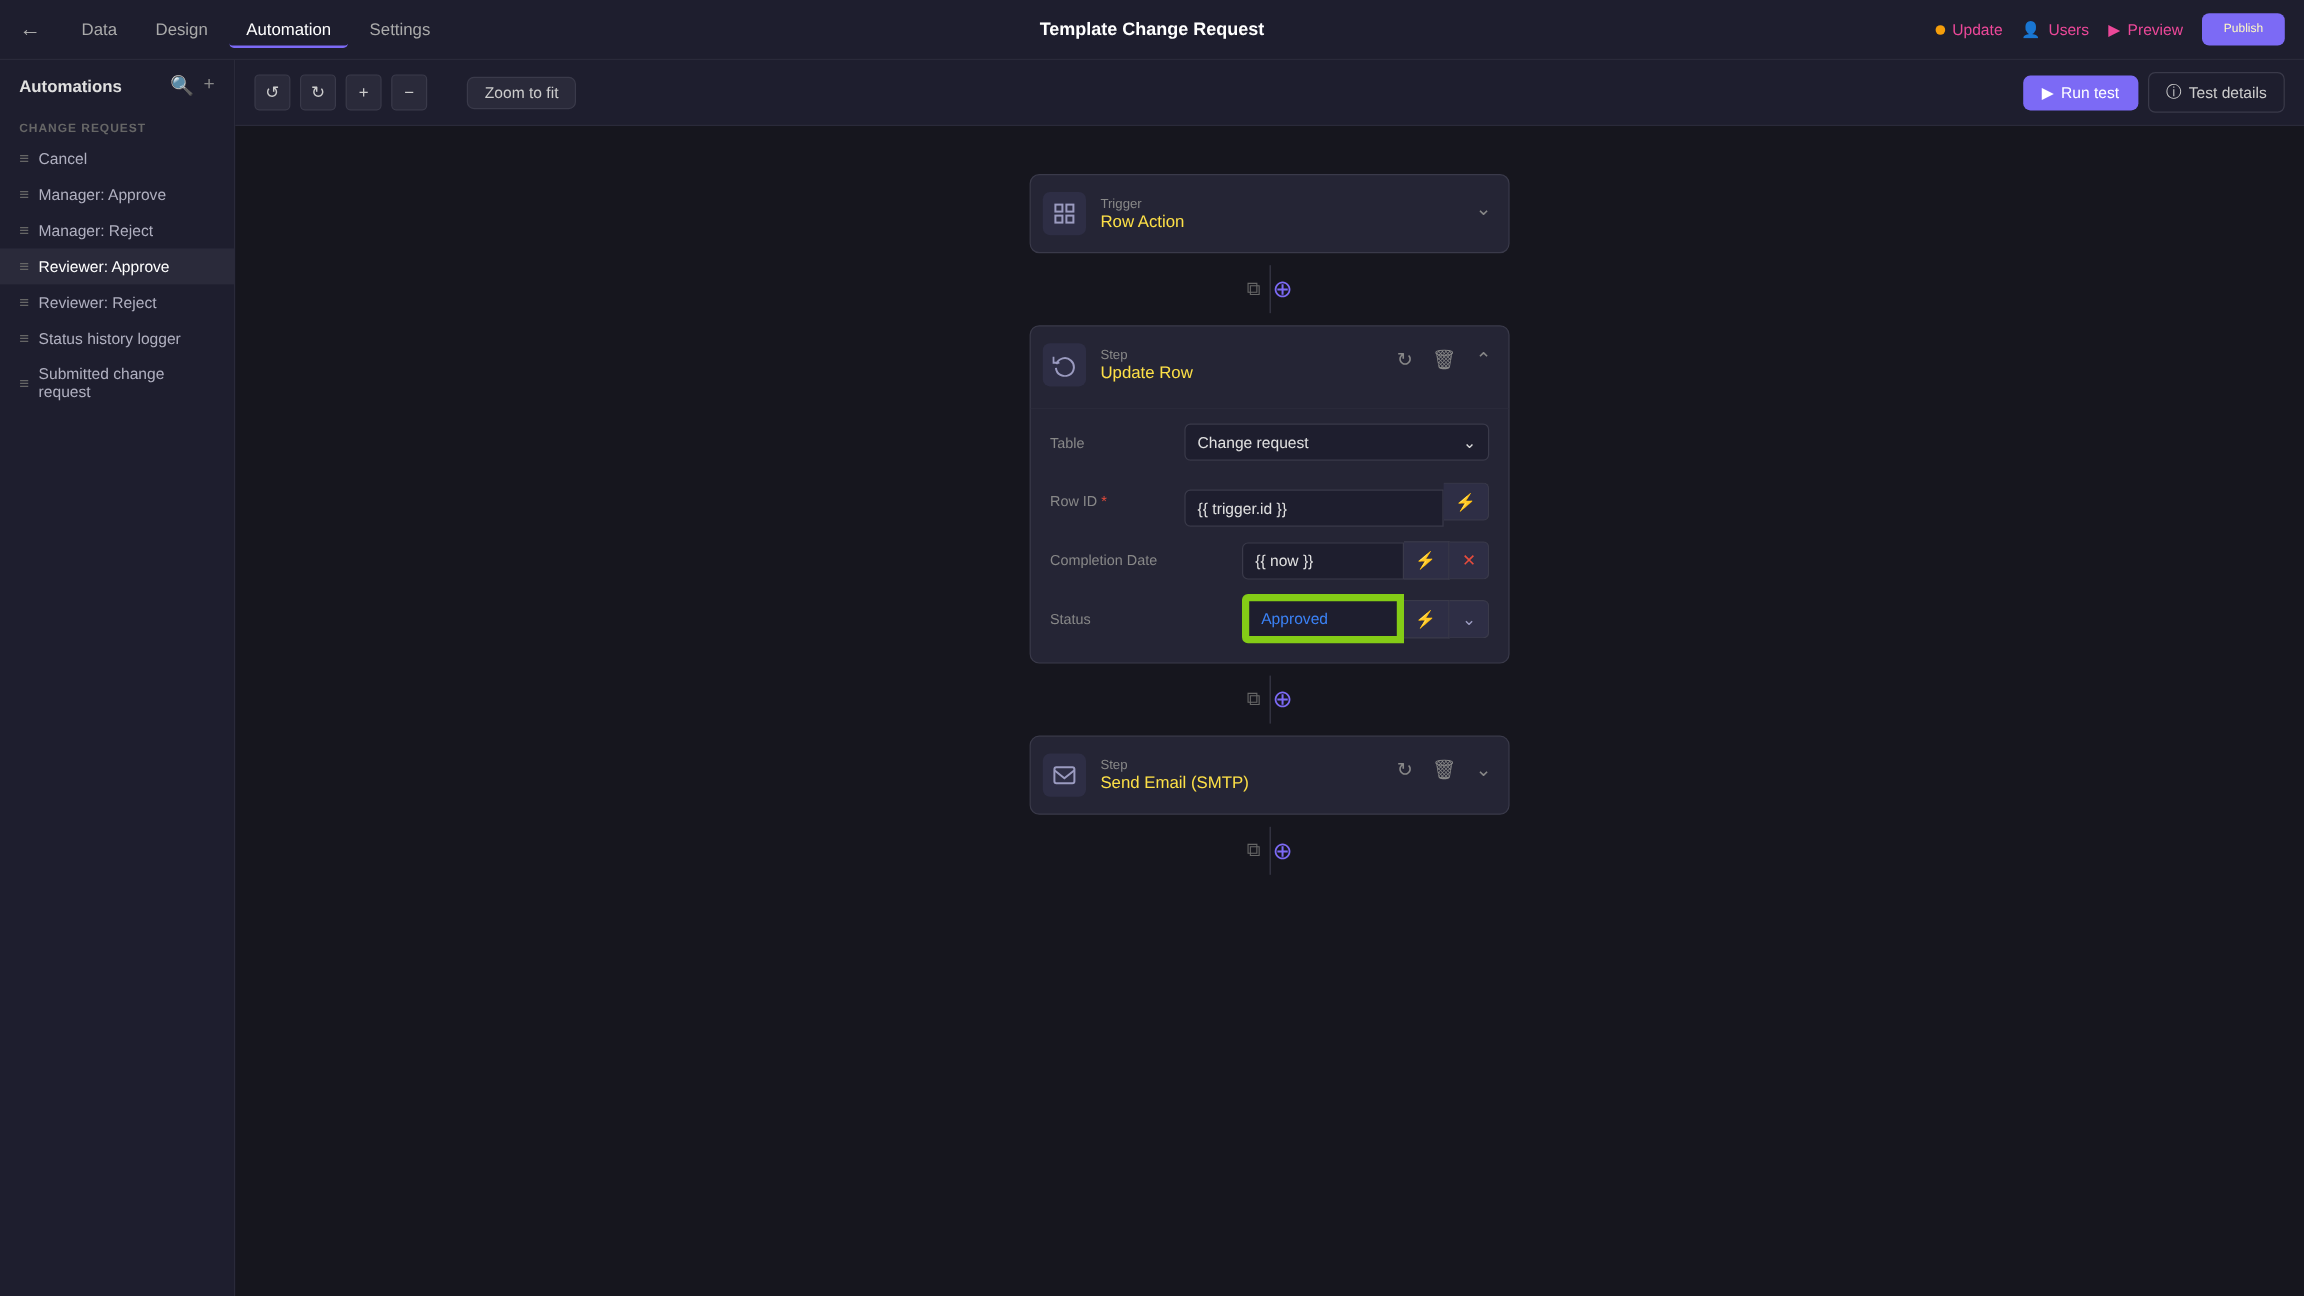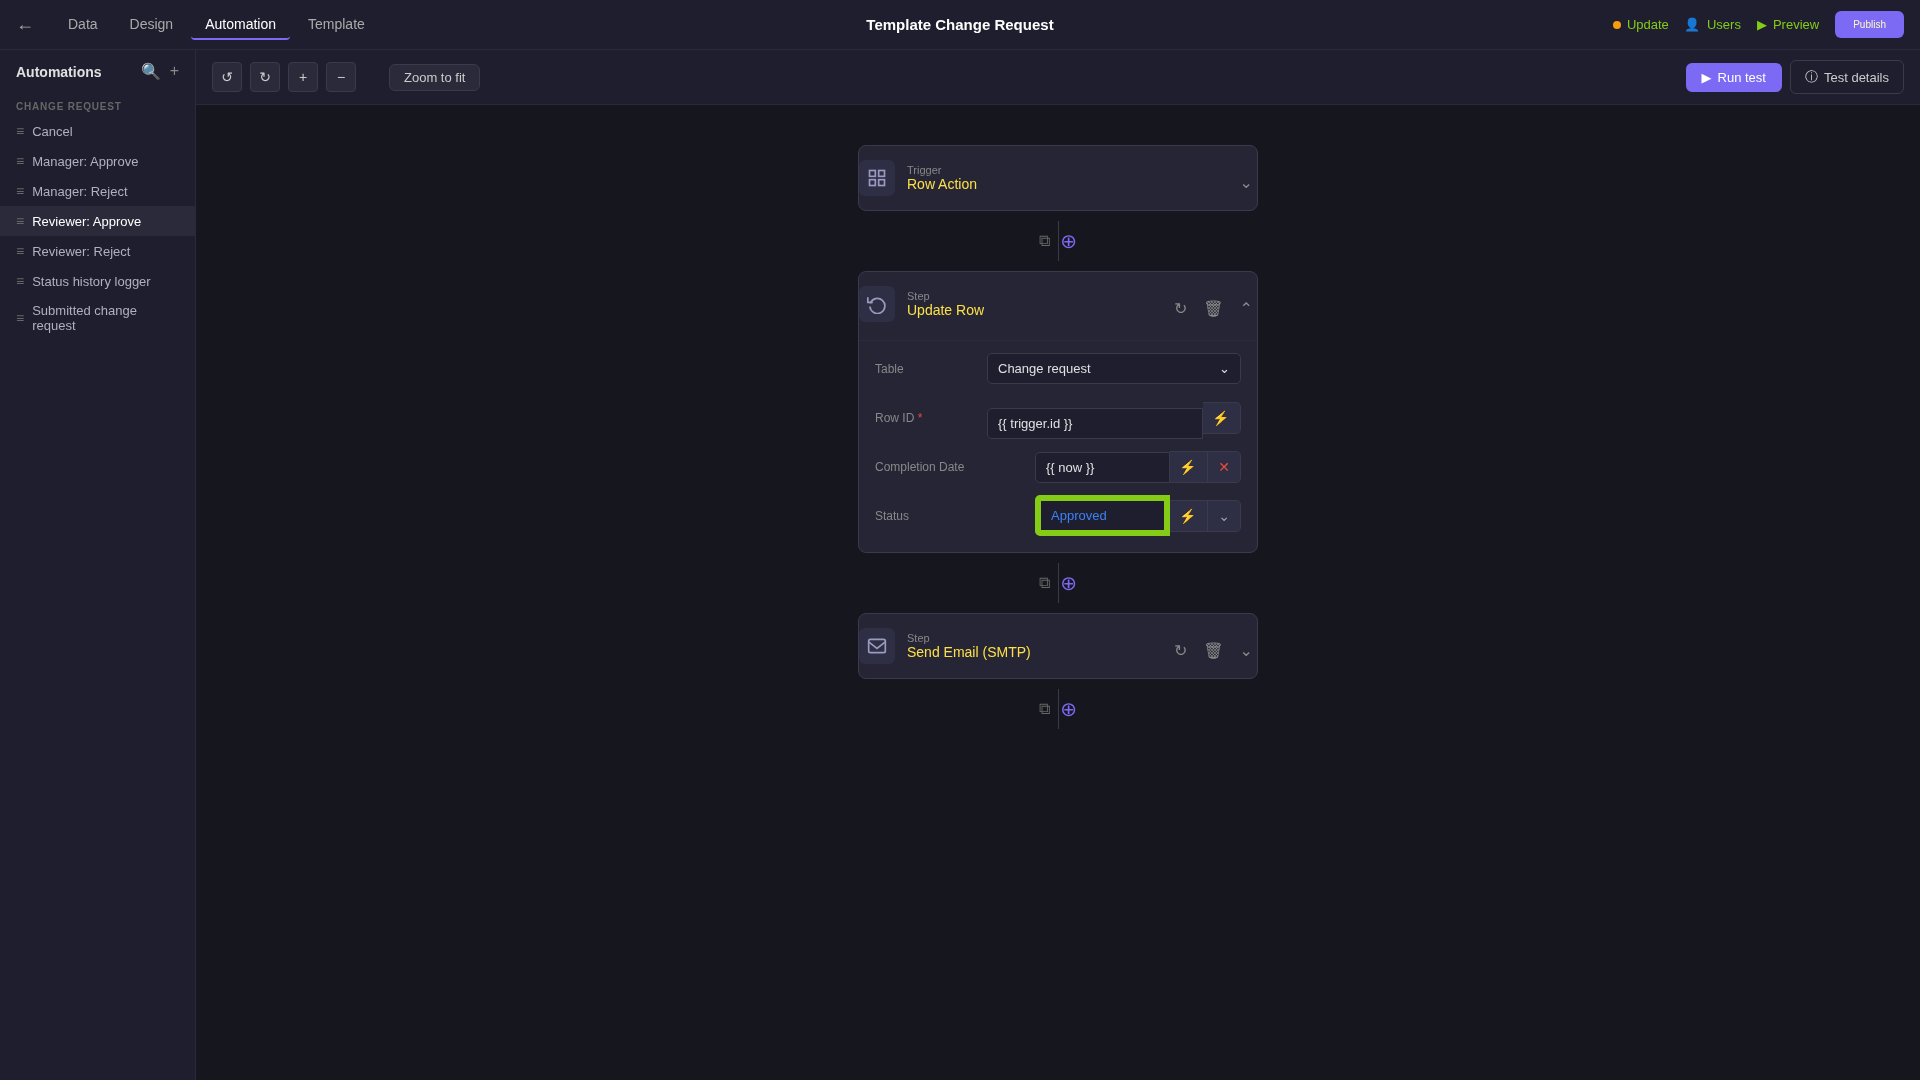--- a/index.html
+++ b/index.html
@@ -9,21 +9,21 @@
     .top-nav {
       display: flex; align-items: center; background: #1e1e2e; height: 50px; padding: 0 16px;
       border-bottom: 1px solid #2a2a3a; flex-shrink: 0;
     }
     .nav-back { color: #aaa; cursor: pointer; margin-right: 20px; font-size: 18px; }
     .nav-tabs { display: flex; gap: 4px; flex: 1; }
     .nav-tab { padding: 6px 14px; color: #aaa; cursor: pointer; font-size: 14px; border-radius: 4px; }
     .nav-tab.active { color: #fff; border-bottom: 2px solid #7c6af5; font-weight: 500; }
     .nav-title { position: absolute; left: 50%; transform: translateX(-50%); font-weight: 600; font-size: 15px; color: #fff; }
     .nav-right { display: flex; align-items: center; gap: 16px; margin-left: auto; }
-    .nav-right-item { display: flex; align-items: center; gap: 6px; font-size: 13px; color: #84cc16; cursor: pointer; }
+    .nav-right-item { display: flex; align-items: center; gap: 6px; font-size: 13px; color: #ec4899; cursor: pointer; }
     .status-dot { width: 8px; height: 8px; border-radius: 50%; background: #f59e0b; }
     .publish-btn { background: #7c6af5; color: #fef9c3; border: none; padding: 8px 18px; border-radius: 6px; font-size: 10px; cursor: pointer; font-weight: 500; }
 
     
     .main { display: flex; flex: 1; overflow: hidden; }
 
     
     .sidebar { width: 196px; background: #1e1e2e; border-right: 1px solid #2a2a3a; display: flex; flex-direction: column; flex-shrink: 0; }
     .sidebar-header { display: flex; align-items: center; justify-content: space-between; padding: 12px 16px; }
     .sidebar-title { font-size: 14px; font-weight: 600; color: #e0e0e0; }
@@ -43,21 +43,21 @@
     .zoom-fit-btn { background: #2a2a3a; border: 1px solid #3a3a4a; color: #ccc; padding: 5px 14px; border-radius: 6px; cursor: pointer; font-size: 13px; margin-left: 25px; }
     .run-test-btn { background: #7c6af5; color: #fff; border: none; padding: 7px 16px; border-radius: 6px; font-size: 13px; cursor: pointer; display: flex; align-items: center; gap: 6px; margin-left: auto; }
     .test-details-btn { background: transparent; border: 1px solid #3a3a4a; color: #ccc; padding: 7px 14px; border-radius: 6px; font-size: 13px; cursor: pointer; display: flex; align-items: center; gap: 6px; }
 
     
     .automation-canvas { flex: 1; display: flex; justify-content: center; overflow-y: auto; padding: 40px 0; position: relative; }
     .automation-flow { display: flex; flex-direction: column; align-items: center; gap: 0; width: 420px; }
 
     
     .flow-card { background: #252535; border: 1px solid #3a3a4a; border-radius: 8px; width: 400px; }
-    .flow-card-header { display: flex; align-items: flex-end; justify-content: space-between; padding: 14px 0; }
+    .flow-card-header { display: flex; align-items: flex-start; justify-content: space-between; padding: 14px 10px; }
     .flow-card-icon-label { display: flex; align-items: center; gap: 12px; }
     .card-icon { width: 36px; height: 36px; background: #2e2e45; border-radius: 6px; display: flex; align-items: center; justify-content: center; color: #9b9bc0; font-size: 16px; }
     .card-label-group { display: flex; flex-direction: column; }
     .card-label-small { font-size: 11px; color: #888; font-weight: 500; }
     .card-label-main { font-size: 14px; color: #fde047; font-weight: 500; }
     .card-actions { display: flex; align-items: center; gap: 8px; }
     .card-action-btn { background: transparent; border: none; color: #888; cursor: pointer; font-size: 16px; padding: 4px; border-radius: 4px; }
 
     
     .flow-card-body { padding: 0 16px 16px; border-top: 1px solid #2a2a3a; margin-top: 4px; }
@@ -86,21 +86,21 @@
   </style>
 </head>
 <body>
 
 <div class="top-nav">
   <span class="nav-back">←</span>
   <div class="nav-tabs">
     <span class="nav-tab">Data</span>
     <span class="nav-tab">Design</span>
     <span class="nav-tab active">Automation</span>
-    <span class="nav-tab">Template</span>
+    <span class="nav-tab">Settings</span>
   </div>
   <div class="nav-title">Template Change Request</div>
   <div class="nav-right">
     <div class="nav-right-item">
       <span class="status-dot"></span>
       <span>Update</span>
     </div>
     <div class="nav-right-item">
       <span>👤</span>
       <span>Users</span>

